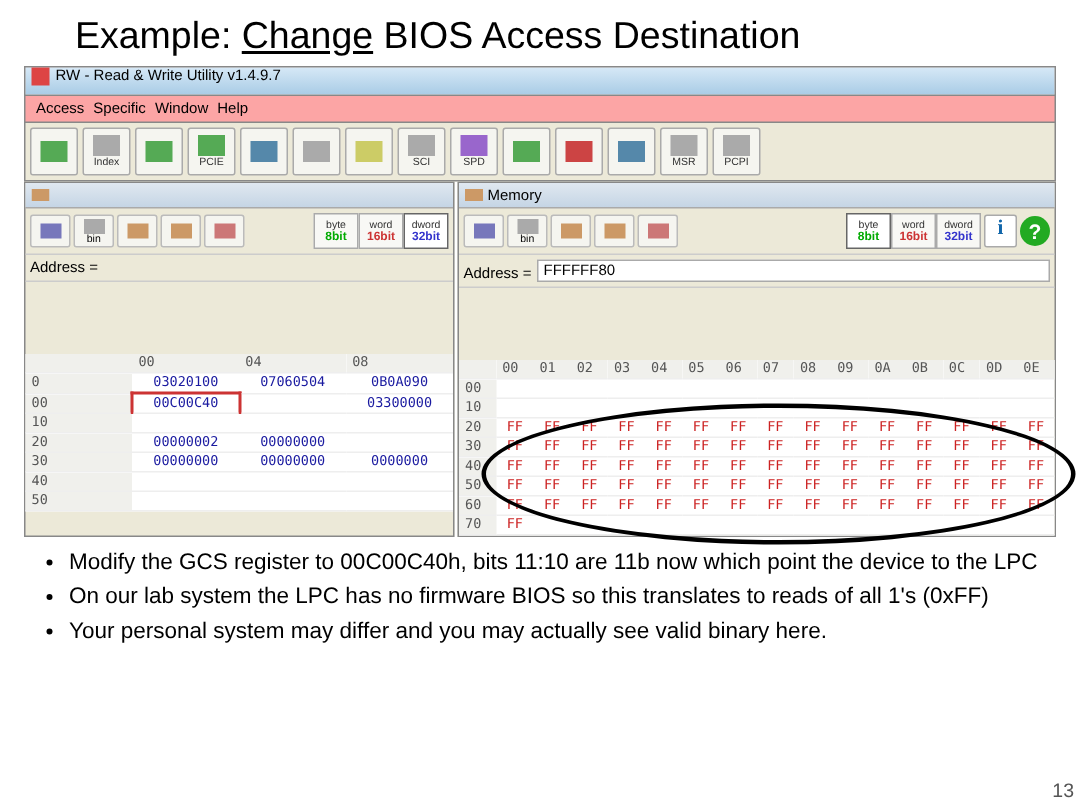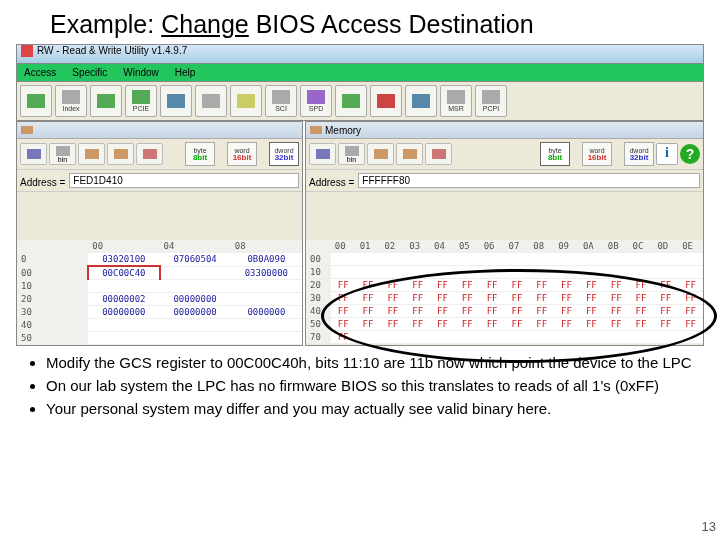--- a/index.html
+++ b/index.html
@@ -1,36 +1,36 @@
 <!DOCTYPE html>
 <html><head>
 <meta charset="utf-8">
 <style>
 body { margin:0; font-family:Arial,sans-serif; background:#fff; width:720px; height:540px; position:relative; }
 .slide-title { font-size:25px; padding:10px 0 5px 50px; }
 .slide-title .und { text-decoration:underline; }
 .app-area { margin:0 16px; position:relative; }
 .titlebar { background:linear-gradient(#d6e8f6,#a9cce6); height:18px; display:flex; font-size:10px; padding:0 4px; border:1px solid #888; }
 .titlebar .icon { width:12px; height:12px; background:#d44; margin-right:4px; }
-.menubar { background:#22c55e; font-size:10px; padding:2px 4px; border:1px solid #888; border-top:none; display:flex; gap:10px; }
+.menubar { background:#fca5a5; font-size:10px; padding:2px 4px; border:1px solid #888; border-top:none; display:flex; }
 .menubar span { padding:1px 3px; }
 .toolbar { background:#ece9d8; border:1px solid #888; border-top:none; padding:3px; display:flex; gap:3px; }
 .tb-btn { width:30px; height:30px; background:#f5f5f0; border:1px solid #aaa; border-radius:2px; display:flex; flex-direction:column; align-items:center; justify-content:center; font-size:7px; color:#333; }
 .tb-btn .ic { width:18px; height:14px; background:#8c8; margin-bottom:1px; }
 .tb-btn .ic.red { background:#c44; } .tb-btn .ic.blue { background:#58a; } .tb-btn .ic.yel { background:#cc6; } .tb-btn .ic.pur { background:#96c; } .tb-btn .ic.gray { background:#aaa; } .tb-btn .ic.grn { background:#5a5; }
 .panels { display:flex; gap:2px; }
 .panel { border:1px solid #888; background:#ece9d8; }
 .panel-l { width:285px; }
 .panel-r { flex:1; }
 .panel-hdr { height:16px; display:flex; align-items:center; font-size:10px; padding:0 4px; background:linear-gradient(#e0e8f0,#c5d5e5); border-bottom:1px solid #aaa; }
 .panel-hdr .icon { width:12px; height:12px; margin-right:3px; }
 .panel-tools { display:flex; gap:2px; padding:3px; border-bottom:1px solid #ccc; align-items:center; }
 .pt-btn { width:25px; height:20px; background:#f5f5f0; border:1px solid #bbb; border-radius:2px; display:flex; flex-direction:column; align-items:center; justify-content:center; font-size:7px; }
 .pt-btn .ic2 { width:14px; height:10px; background:#aaa; }
-.width-btns { display:flex; gap:12px; margin-left:auto; }
+.width-btns { display:flex; gap:0; margin-left:auto; }
 .wbtn { width:28px; height:22px; border:1px solid #aaa; background:#f8f8f5; display:flex; flex-direction:column; align-items:center; justify-content:center; font-size:8px; line-height:1; }
 .wbtn .top { font-size:7px; color:#333; }
 .wbtn .bot { font-weight:bold; }
 .wbtn.sel { background:#fff; border-color:#666; }
 .wbtn .b8 { color:#0a0; } .wbtn .b16 { color:#c33; } .wbtn .b32 { color:#33c; }
 .info-i { width:20px; height:20px; border:1px solid #aaa; border-radius:2px; background:#fff; color:#16a; font-weight:bold; font-size:14px; text-align:center; line-height:18px; font-family:Georgia,serif; }
 .help-q { width:20px; height:20px; border-radius:10px; background:#2a2; color:#fff; font-weight:bold; font-size:14px; text-align:center; line-height:20px; }
 .addr-row { display:flex; align-items:flex-end; padding:3px; gap:4px; border-bottom:1px solid #ccc; }
 .addr-row label { font-size:10px; }
 .addr-row input { flex:1; font-size:10px; padding:1px 3px; border:1px solid #aaa; background:#fff; }
@@ -158,21 +158,20 @@
               <span class="bot b16">16bit</span>
             </div>
           <div class="wbtn sel">
               <span class="top">dword</span>
               <span class="bot b32">32bit</span>
             </div>
         </div>
       </div>
       <div class="addr-row">
         <label>Address =</label>
-        <input value="FED1D410" style="">
       </div>
       <div class="hex-grid" id="grid-l">
           <table>
             <tbody>
               <tr>
                 <th></th>
                 <th>00</th>
                 <th>04</th>
                 <th>08</th>
               </tr>
@@ -388,20 +387,38 @@
                 <td class="v red">FF</td>
                 <td class="v red">FF</td>
                 <td class="v red">FF</td>
                 <td class="v red">FF</td>
                 <td class="v red">FF</td>
                 <td class="v red">FF</td>
                 <td class="v red">FF</td>
                 <td class="v red">FF</td>
               </tr>
               <tr>
+                <td class="lbl">60</td>
+                <td class="v red">FF</td>
+                <td class="v red">FF</td>
+                <td class="v red">FF</td>
+                <td class="v red">FF</td>
+                <td class="v red">FF</td>
+                <td class="v red">FF</td>
+                <td class="v red">FF</td>
+                <td class="v red">FF</td>
+                <td class="v red">FF</td>
+                <td class="v red">FF</td>
+                <td class="v red">FF</td>
+                <td class="v red">FF</td>
+                <td class="v red">FF</td>
+                <td class="v red">FF</td>
+                <td class="v red">FF</td>
+              </tr>
+              <tr>
                 <td class="lbl">70</td>
                 <td class="v red">FF</td>
                 <td class="v"></td>
                 <td class="v"></td>
                 <td class="v"></td>
                 <td class="v"></td>
                 <td class="v"></td>
                 <td class="v"></td>
                 <td class="v"></td>
                 <td class="v"></td>

